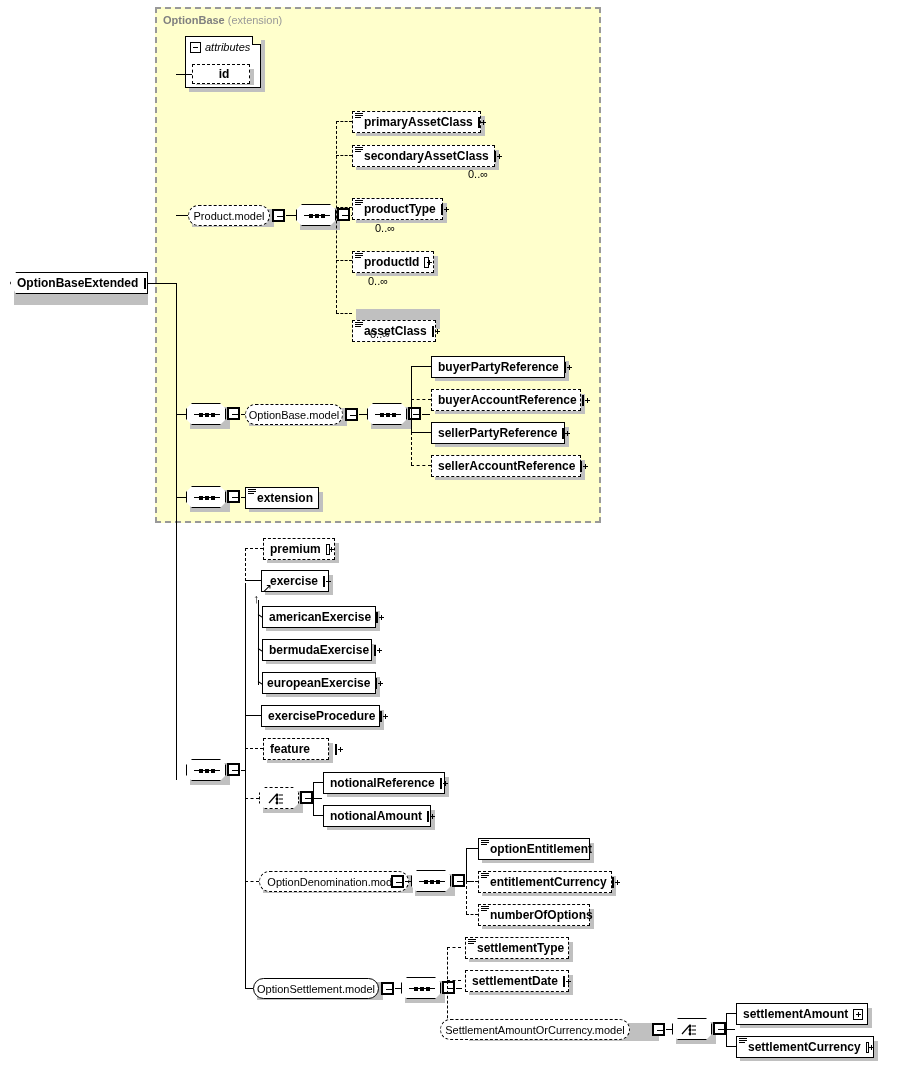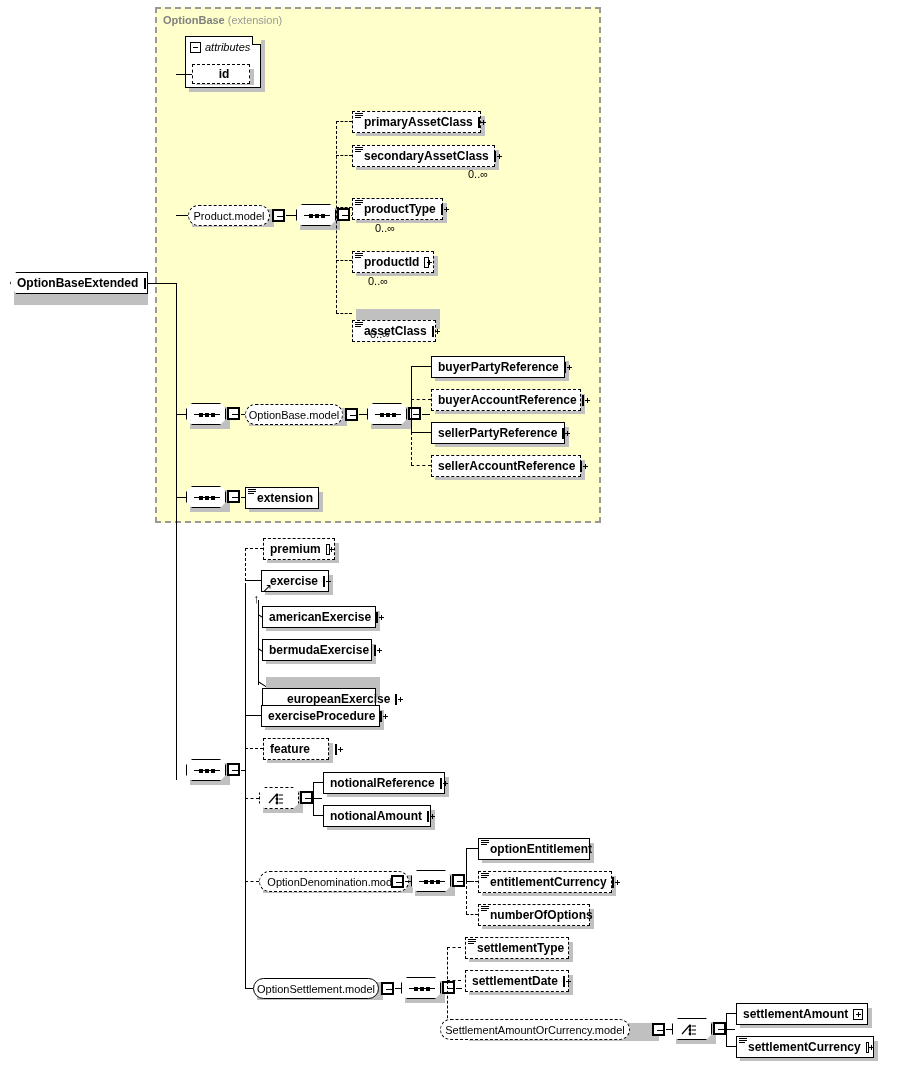--- a/index.html
+++ b/index.html
@@ -329,21 +329,21 @@
     <span class="pm plus" style="margin-left:5px;"></span>
   </div>
 
   <div class="nshadow" style="left:266px;top:644px;width:110px;height:20px;"></div>
   <div class="node elem" style="left:262px;top:639px;width:110px;padding-left:6px;">
     <span>bermudaExercise</span>
     <span class="pm plus" style="margin-left:5px;"></span>
   </div>
 
   <div class="nshadow" style="left:266px;top:677px;width:114px;height:20px;"></div>
-  <div class="node elem" style="left:262px;top:672px;width:114px;padding-left:24px;margin-top:16px;">
+  <div class="node elem" style="left:262px;top:672px;width:114px;padding-left:4px;">
     <span>europeanExercise</span>
     <span class="pm plus" style="margin-left:5px;"></span>
   </div>
 
   <div class="nshadow" style="left:265px;top:710px;width:119px;height:20px;"></div>
   <div class="node elem" style="left:261px;top:705px;width:119px;padding-left:6px;">
     <span>exerciseProcedure</span>
     <span class="pm plus" style="margin-left:5px;"></span>
   </div>
 

